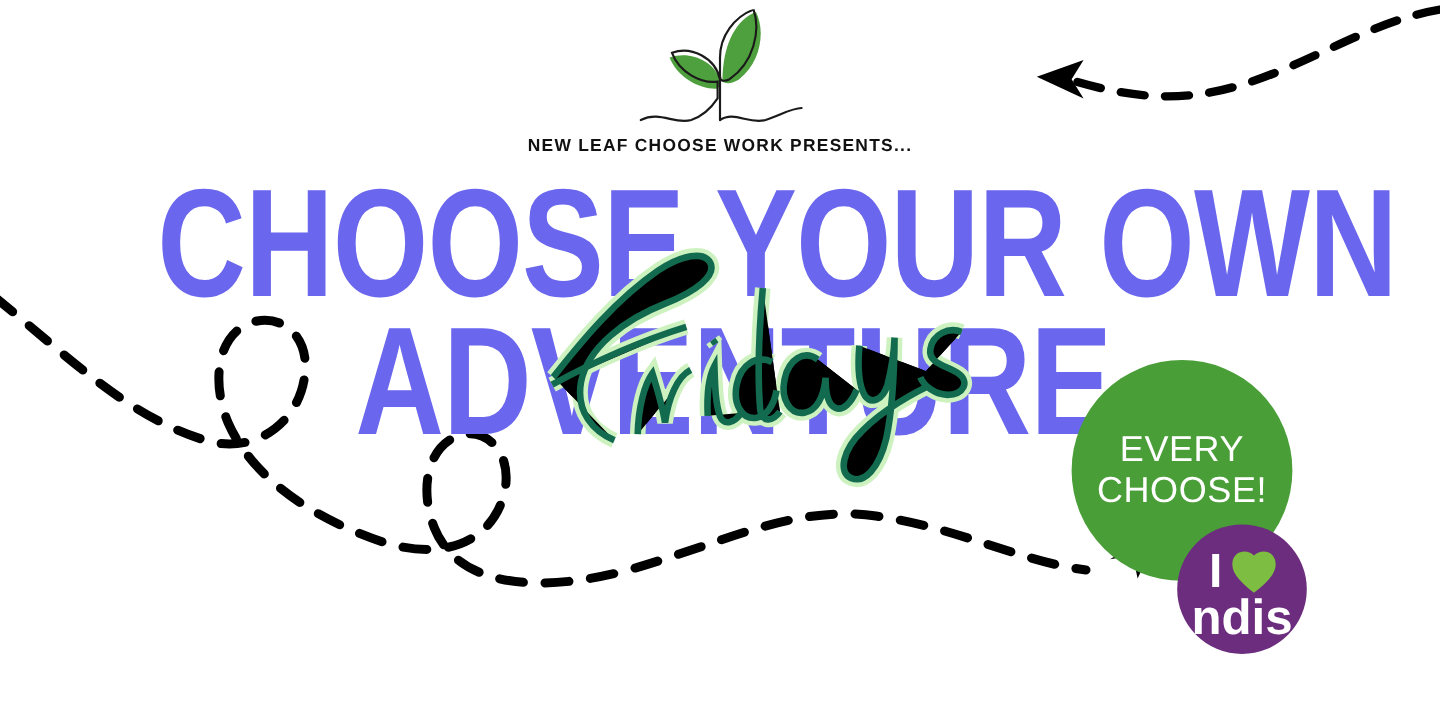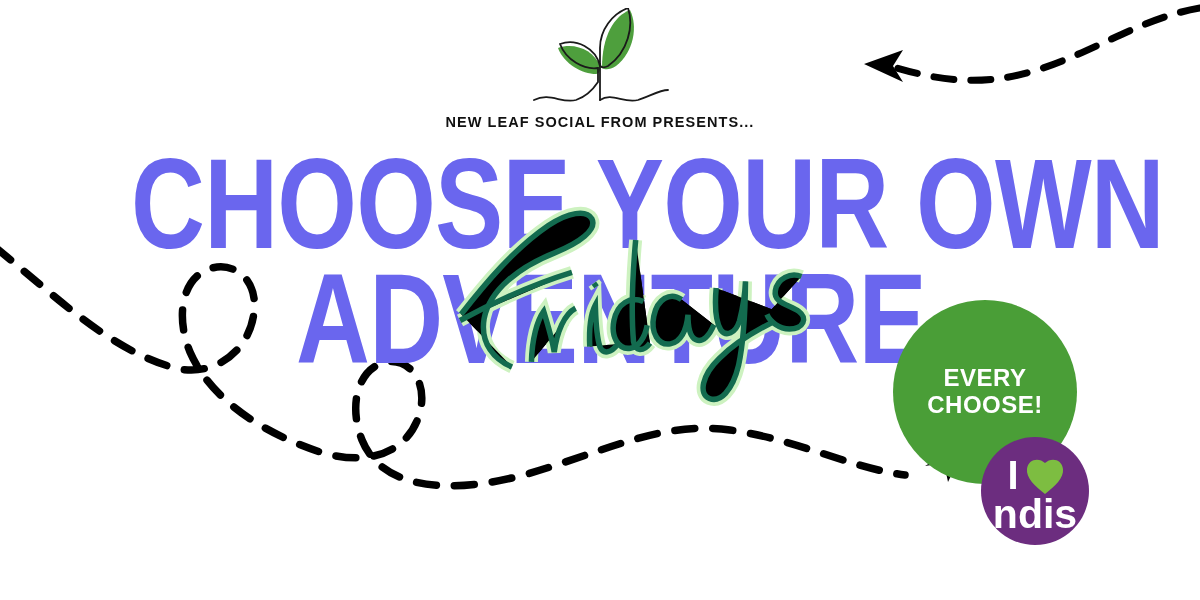--- a/index.html
+++ b/index.html
@@ -91,22 +91,22 @@
     border-radius: 50%;
     background: #4A9E37;
     display: flex;
     flex-direction: column;
     align-items: center;
     justify-content: center;
   }
   .badge-line {
     color: #ffffff;
     font-family: "Liberation Sans", sans-serif;
-    font-weight: bold;
-    font-size: 24px;
+    font-weight: normal;
+    font-size: 30px;
     letter-spacing: 0.5px;
     line-height: 1.12;
     text-align: right;
     white-space: nowrap;
   }
 
   
   #ndis-badge {
     position: absolute;
     left: 981px;
@@ -176,21 +176,21 @@
       <path d="M 24 92 C 40 84, 52 96, 66 92 C 78 88, 84 80, 88 74
                L 88 60
                C 74 62, 56 52, 50 36
                C 66 30, 86 40, 90 58
                L 90 40
                C 90 22, 102 6, 118 0" fill="none" stroke="#1a1a1a" stroke-width="1.8" stroke-linecap="round"></path>
       <path d="M 118 0 C 124 18, 118 44, 98 58 C 94 60, 90 60, 90 56" fill="none" stroke="#1a1a1a" stroke-width="1.8" stroke-linecap="round"></path>
       <path d="M 90 56 L 90 92" fill="none" stroke="#1a1a1a" stroke-width="1.8" stroke-linecap="round"></path>
       <path d="M 90 92 C 102 84, 114 96, 128 92 C 140 88, 150 82, 158 82" fill="none" stroke="#1a1a1a" stroke-width="1.8" stroke-linecap="round"></path>
     </svg>
-    <div id="presenter-line">NEW LEAF SOCIAL FROM PRESENTS...</div>
+    <div id="presenter-line">NEW LEAF CHOOSE WORK PRESENTS...</div>
   </div>
 
   <div id="title-block">
     <div class="title-line" id="title-line-1" style="color: rgb(106, 102, 238);">CHOOSE YOUR OWN</div>
     <div class="title-line" id="title-line-2" style="color: rgb(106, 102, 238);">ADVENTURE</div>
   </div>
 
   <div id="script-overlay">
     <svg id="script-svg" viewBox="0 0 420 250" xmlns="http://www.w3.org/2000/svg">
       <g transform="rotate(-9 210 125)" fill="none" stroke-linecap="round" stroke-linejoin="round">

